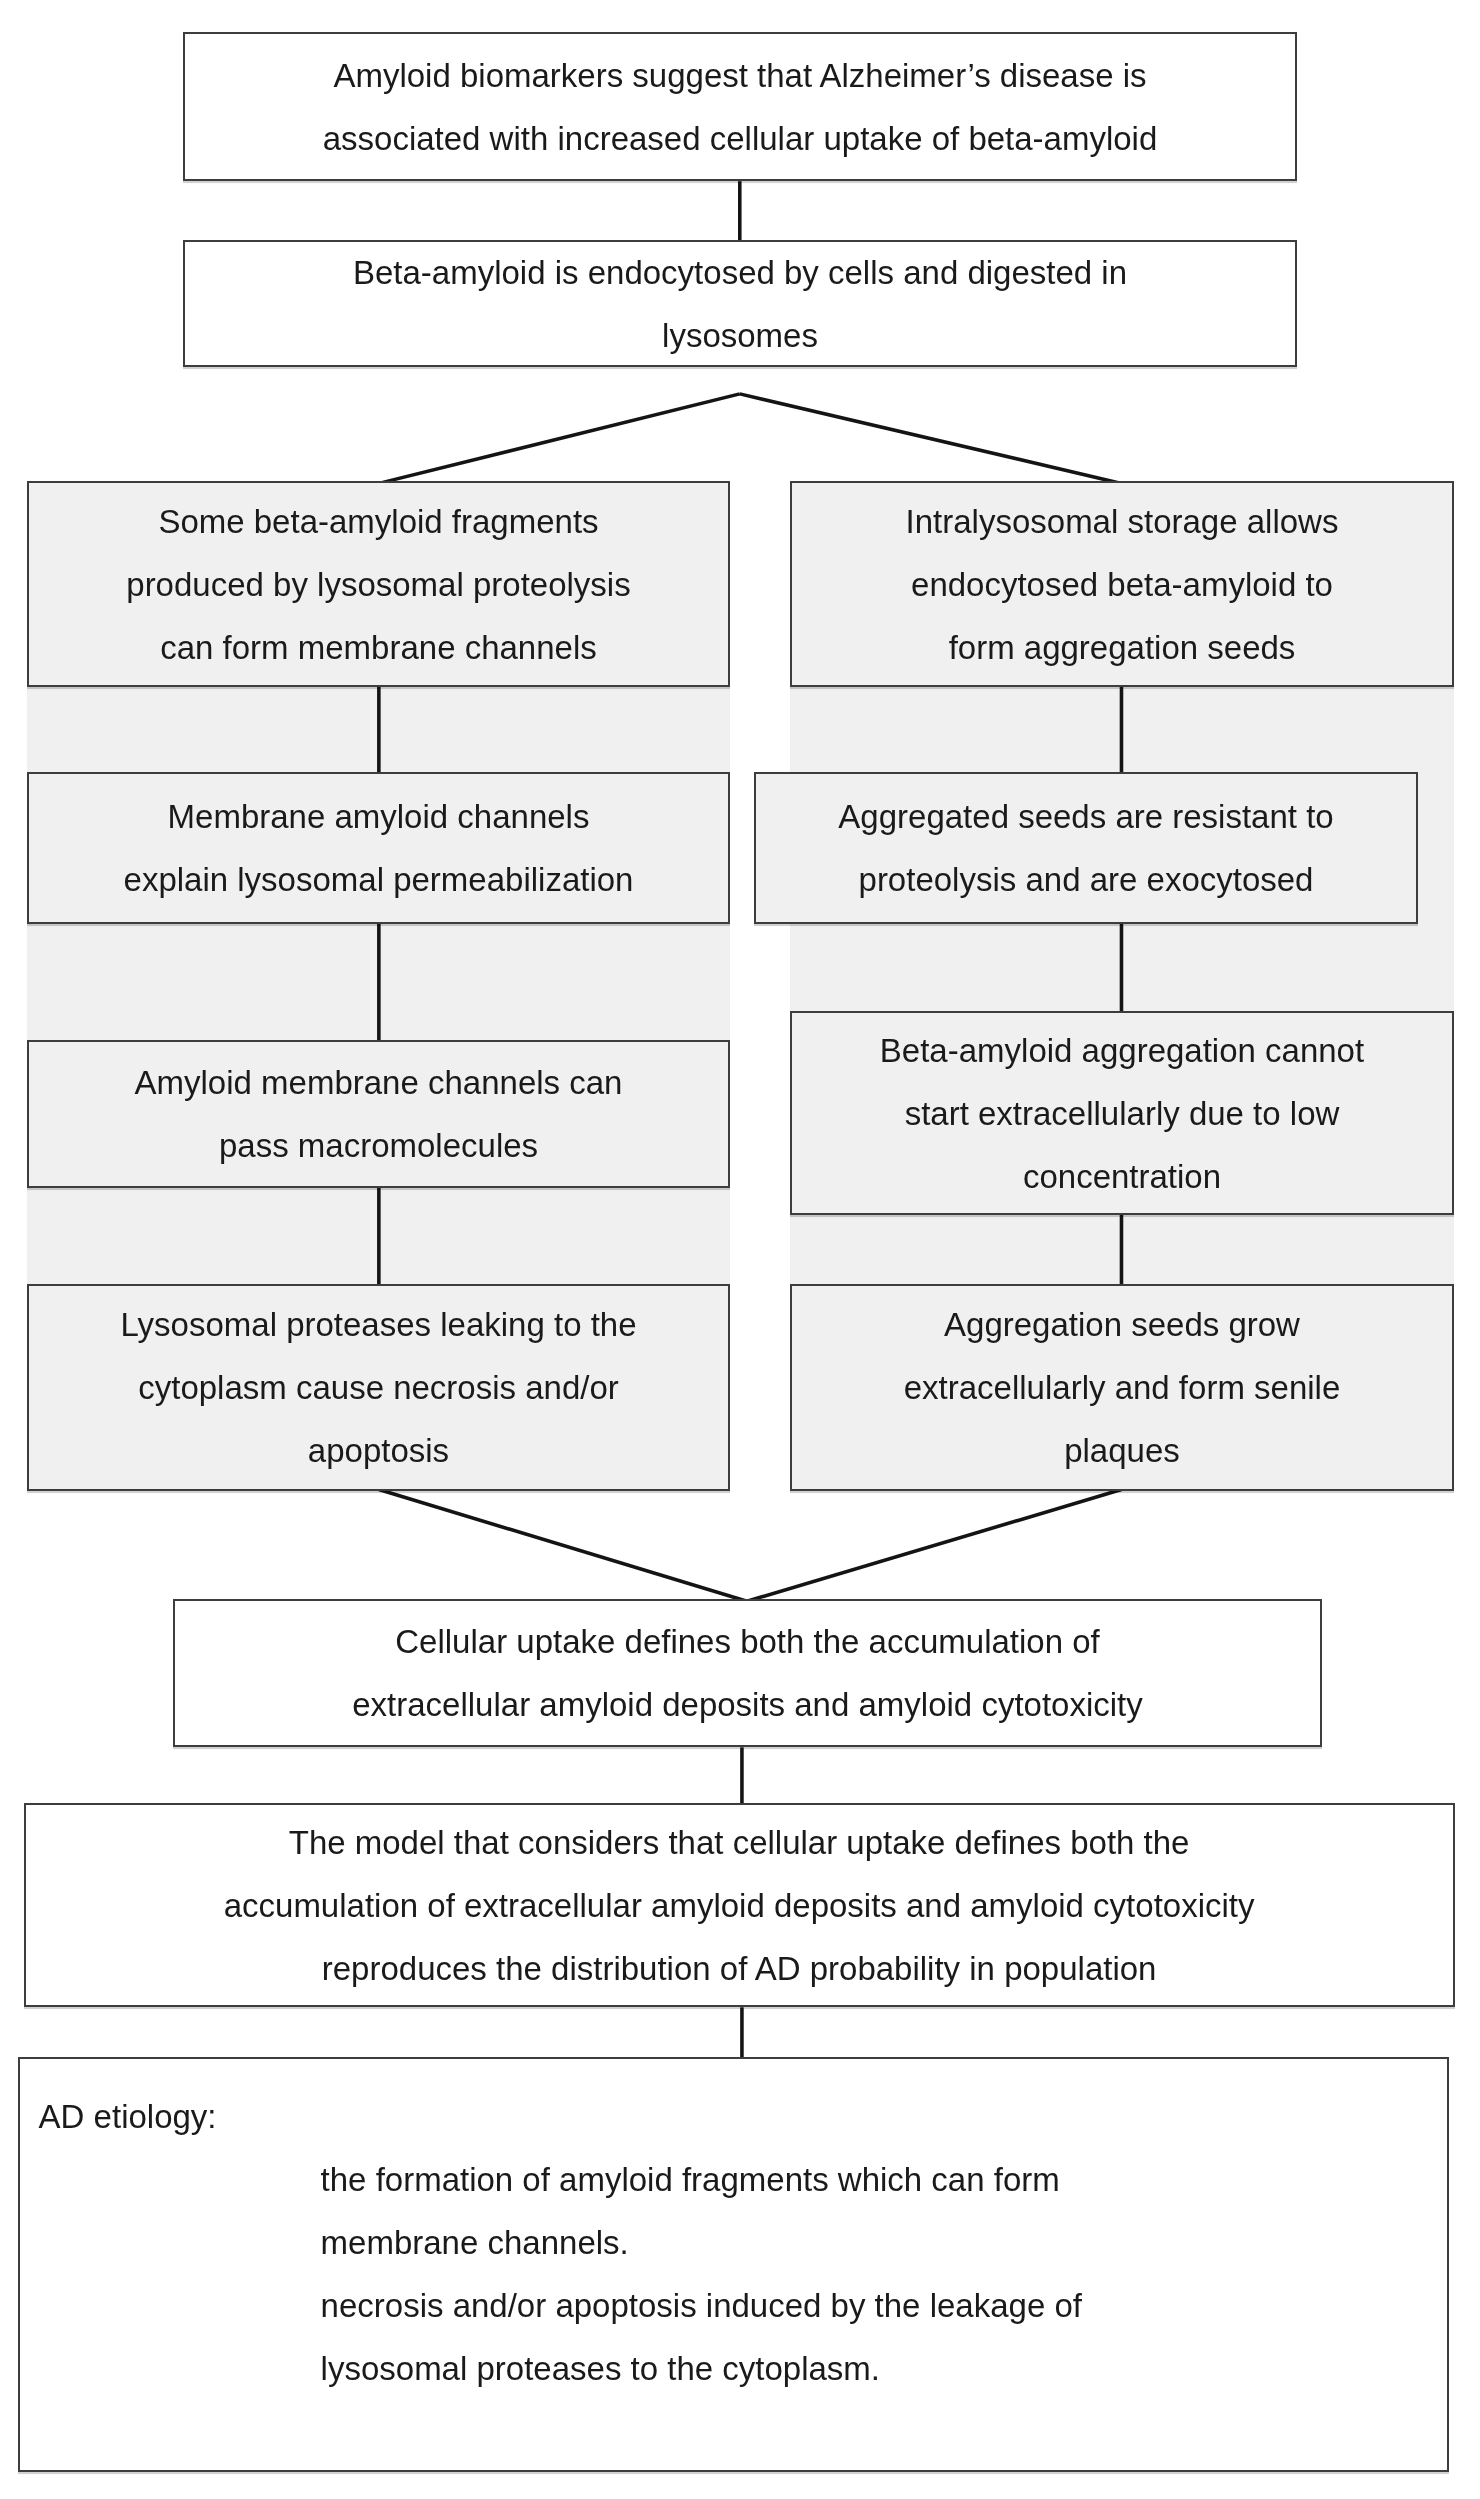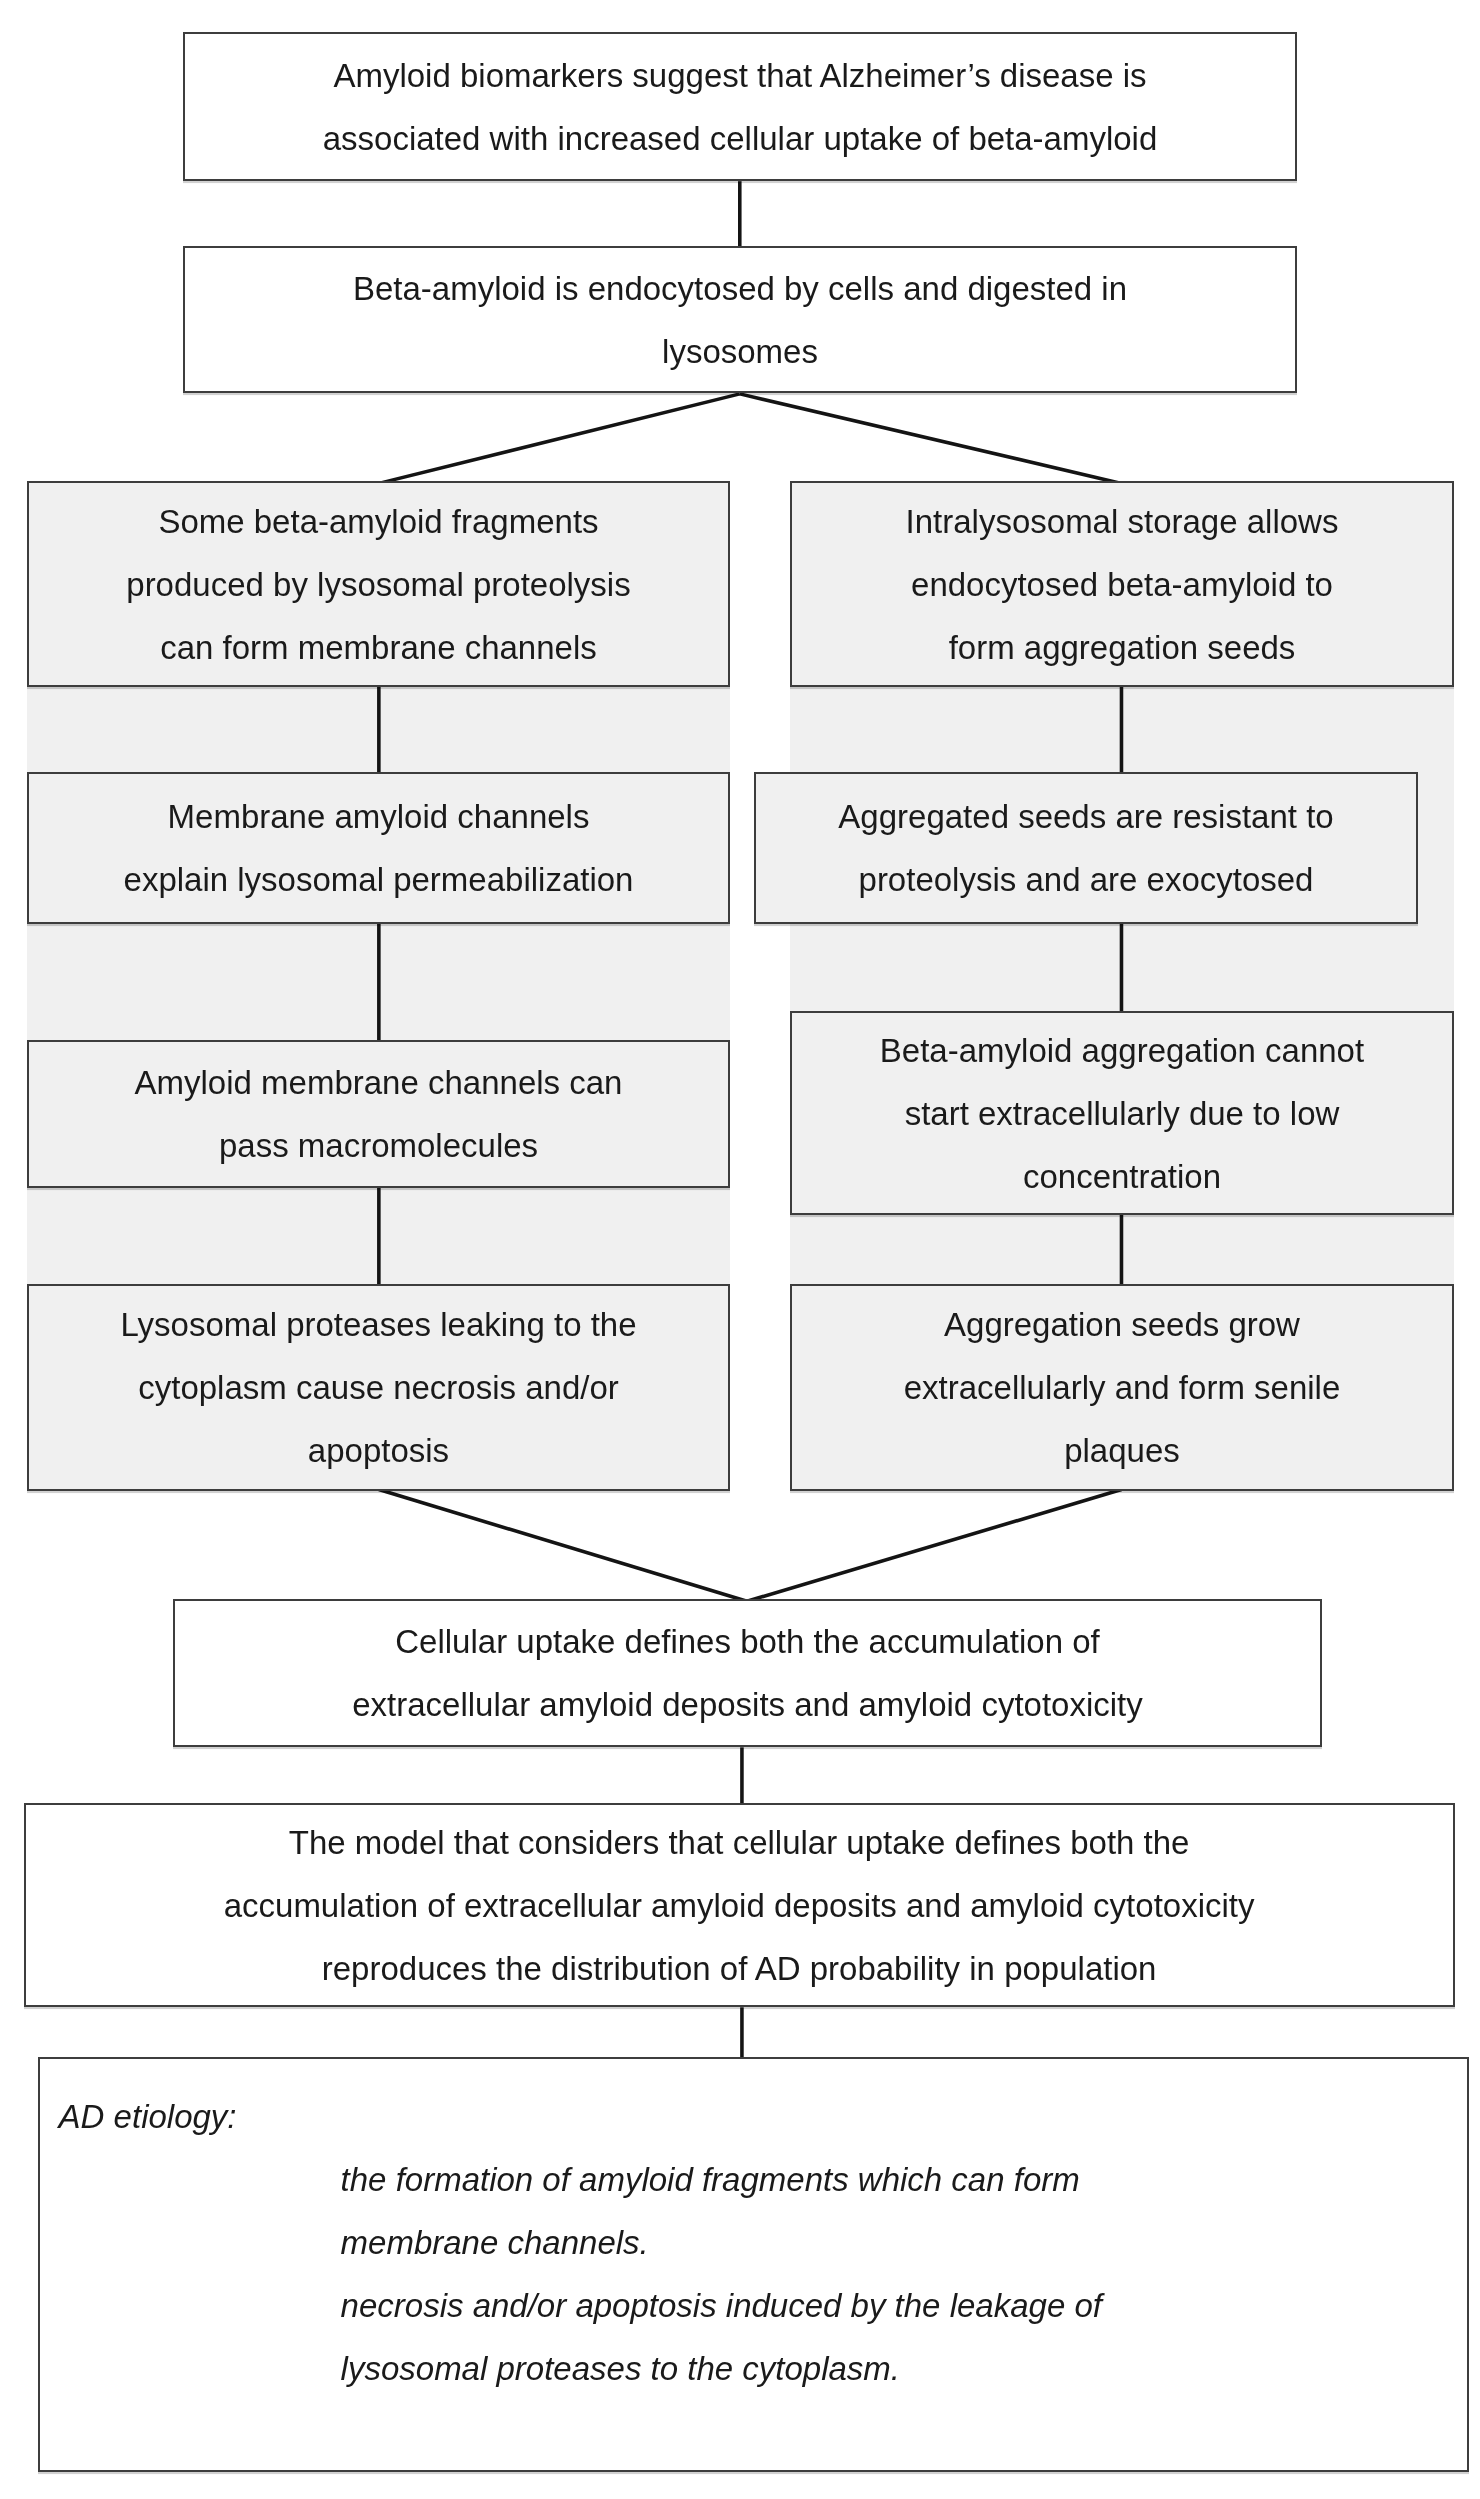--- a/index.html
+++ b/index.html
@@ -44,21 +44,21 @@
     font-size: 33px;
     line-height: 63px;
     z-index: 2;
     box-shadow: 0 2.1px 0 rgba(0,0,0,0.18);
   }
   .white { background: #ffffff; }
   .gray  { background: var(--box-fill); }
 
   
   #box-amyloid-biomarkers { left: 183px; top: 32px;  width: 1114px; height: 149px; text-align: center; }
-  #box-endocytosis        { left: 183px; top: 246px; width: 1114px; height: 147px; }
+  #box-endocytosis        { left: 183px; top: 240px; width: 1114px; height: 127px; }
 
   
   #lane-left  { left: 27px;   top: 481px; width: 703px; height: 1010px; }
   #lane-right { left: 790px; top: 481px; width: 664px; height: 1010px; }
 
   
   #box-fragments-channels                  { left: 27px; top: 481px;  width: 703px; height: 206px; }
   #box-membrane-channels-permeabilization  { left: 27px; top: 772px; width: 703px; height: 152px; }
   #box-channels-macromolecules             { left: 27px; top: 1040px; width: 703px; height: 148px; }
   #box-proteases-necrosis                  { left: 27px; top: 1284px; width: 703px; height: 207px; }
@@ -66,25 +66,24 @@
   
   #box-intralysosomal-storage        { left: 790px; top: 481px;  width: 664px; height: 206px; }
   #box-aggregated-seeds-exocytosed   { left: 754px; top: 772px; width: 664px; height: 152px; }
   #box-aggregation-low-concentration { left: 790px; top: 1011px; width: 664px; height: 204px; }
   #box-seeds-senile-plaques          { left: 790px; top: 1284px; width: 664px; height: 207px; }
 
   
   #box-cellular-uptake-merge { left: 173px; top: 1599px; width: 1149px; height: 148px; }
   #box-model-distribution    { left: 23.6px;  top: 1803px; width: 1431px; height: 204px; }
   #box-conclusion {
-    left: 38px; top: 2057px; width: 1431px; height: 415px;
+    left: 18px; top: 2057px; width: 1431px; height: 415px;
     display: block;
     text-align: left;
     padding: 26px 21.5px 0 18.6px;
-    font-style: italic;
   }
   .indent { padding-left: 282px; }
   .para-gap { margin-top: 13px; }
   .text-line { display: block; }
 </style>
 </head>
 <body>
 
 <div id="canvas">
 

